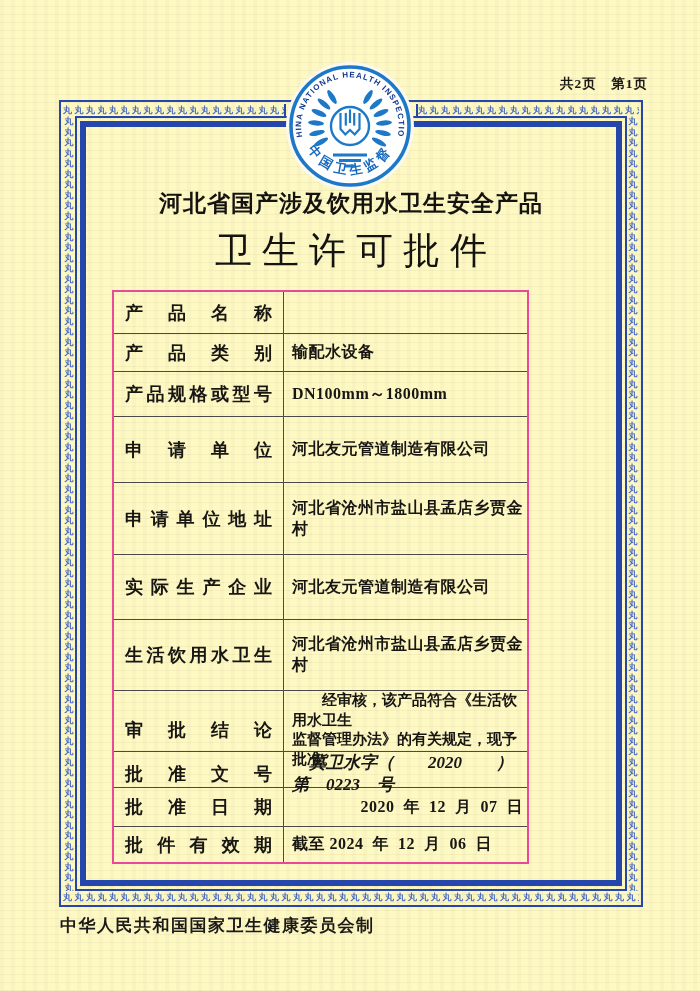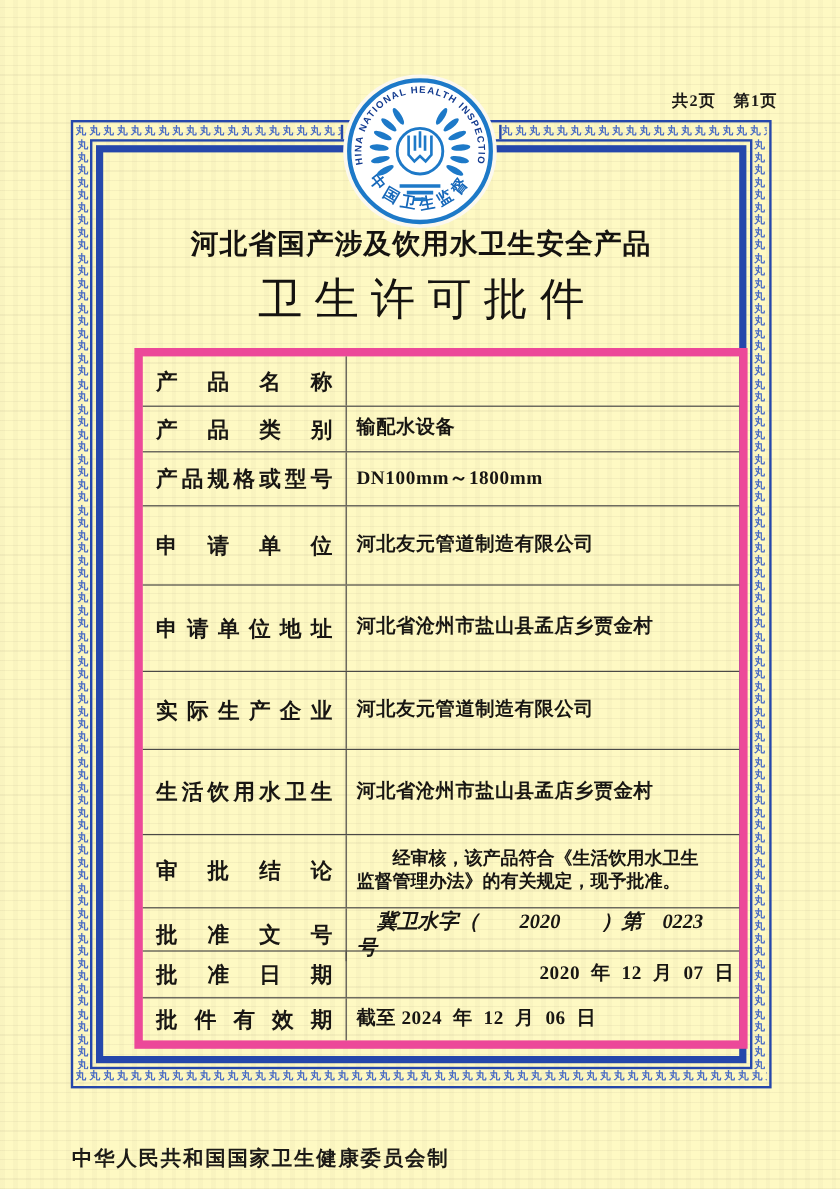--- a/index.html
+++ b/index.html
@@ -27,36 +27,36 @@
   .band-inner{position:absolute;inset:19px;border:6px solid #2547ab;pointer-events:none;}
 
   
   .emblem{position:absolute;left:285px;top:61px;z-index:7;}
 
   
   .content{position:absolute;inset:27px;z-index:7;}
   .title1{margin:57px 0 0 0;text-align:center;font-size:23px;line-height:36px;font-weight:bold;color:#151310;letter-spacing:1px;}
   .title2{margin:6px 0 0 0;text-align:center;font-size:37px;line-height:46px;font-weight:normal;color:#151310;letter-spacing:10px;padding-left:10px;}
 
-  .apptable{margin:16px 0 0 24px;width:511px;border:7px solid #ec4899;box-sizing:border-box;background:transparent;}
+  .apptable{margin:16px 0 0 24px;width:417px;border:2px solid #ec4899;box-sizing:border-box;background:transparent;}
   .trow{display:grid;grid-template-columns:170px 1fr;border-top:1px solid #4b4a47;}
   .trow:first-child{border-top:none;}
   .trow:nth-child(1){height:41px}.trow:nth-child(2){height:37px}.trow:nth-child(3){height:44px}
   .trow:nth-child(4){height:65px}.trow:nth-child(5){height:71px}.trow:nth-child(6){height:64px}
   .trow:nth-child(7){height:70px}.trow:nth-child(8){height:60px}.trow:nth-child(9){height:35px}
   .trow:nth-child(10){height:38px}.trow:nth-child(11){height:35px}
   .tlabel{border-right:1px solid #4b4a47;display:grid;align-content:center;padding:0 11px;}
   .tlabel-in{width:100%;font-size:18px;font-weight:bold;color:#181613;text-align:justify;text-align-last:justify;text-justify:inter-character;}
   .tval{display:grid;align-content:center;padding:0 4px 0 8px;font-size:16px;font-weight:bold;color:#181613;white-space:pre-wrap;letter-spacing:0.5px;line-height:1.3;}
   .trow:nth-child(1) .tval{font-size:15px;letter-spacing:0;}
   .trow:nth-child(8) .tval{font-size:15px;letter-spacing:0;}
   .trow:nth-child(9) .tval{font-size:17px;letter-spacing:0;font-style:italic;}
   .trow:nth-child(10) .tval{text-align:right;}
 
-  .footer{position:absolute;left:60px;top:954px;font-size:17px;font-weight:bold;color:#1c1a17;letter-spacing:1.5px;z-index:7;}
+  .footer{position:absolute;left:60px;top:914px;font-size:17px;font-weight:bold;color:#1c1a17;letter-spacing:1.5px;z-index:7;}
 </style>
 </head>
 <body>
 
 <div class="page">
 
   <div class="page-info">共2页　第1页</div>
 
   <div class="frame">
     <div class="strip h top-left">丸丸丸丸丸丸丸丸丸丸丸丸丸丸丸丸丸丸丸丸丸丸丸丸丸丸丸丸丸丸</div>

